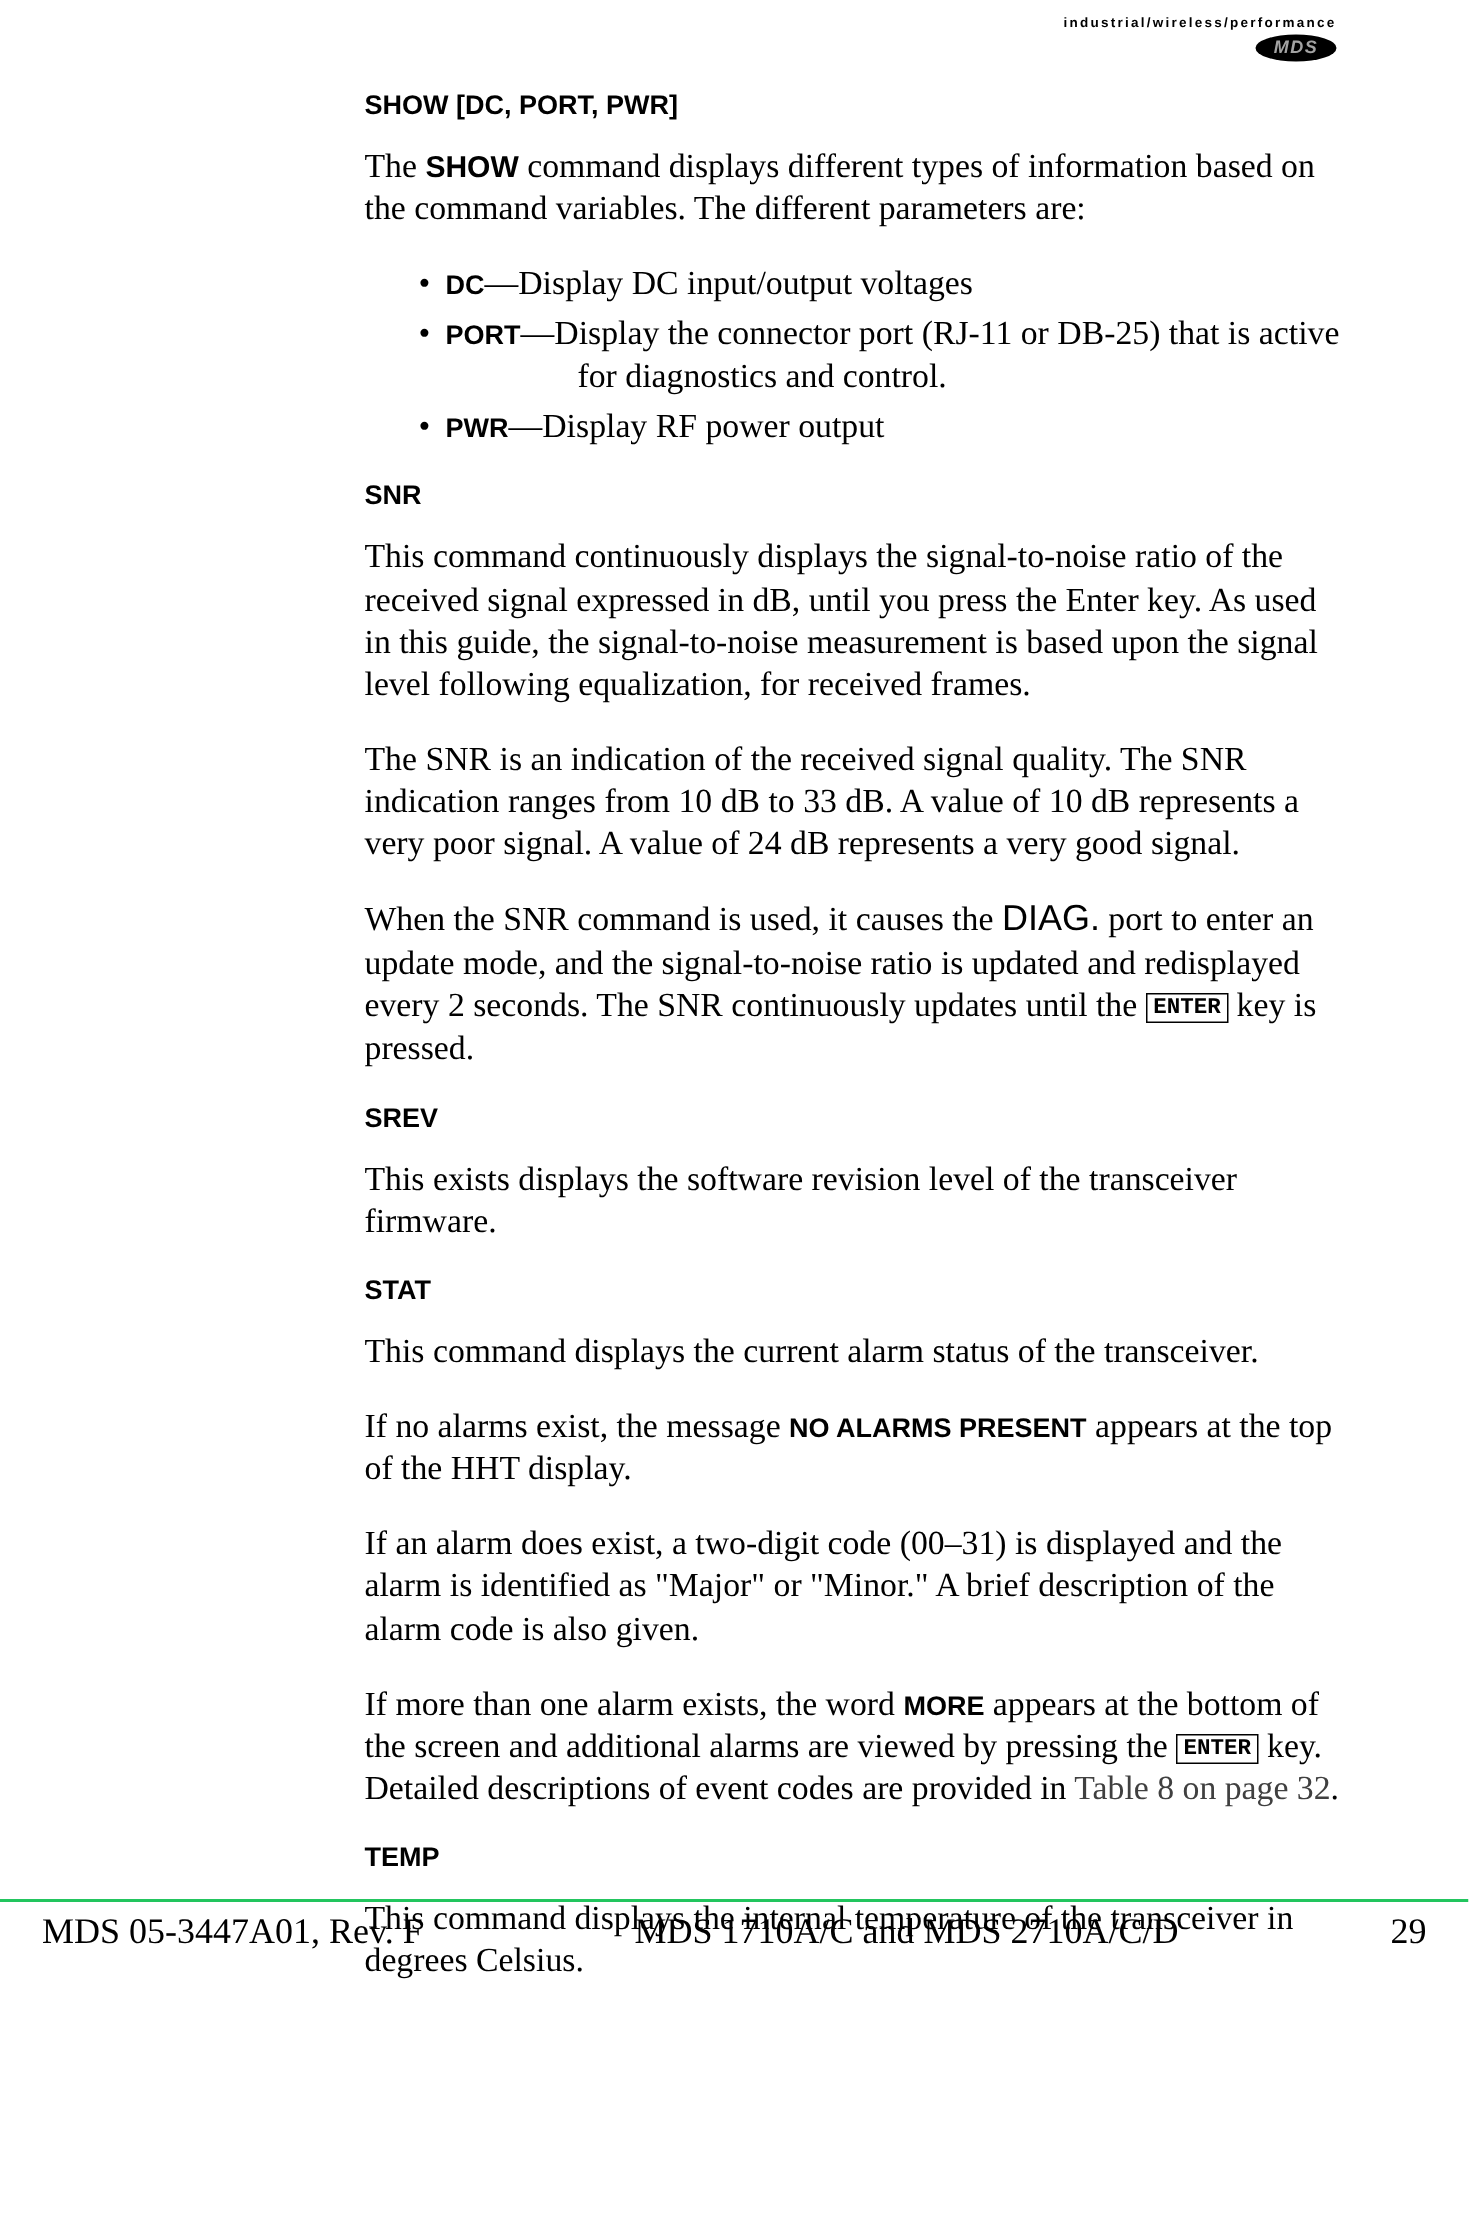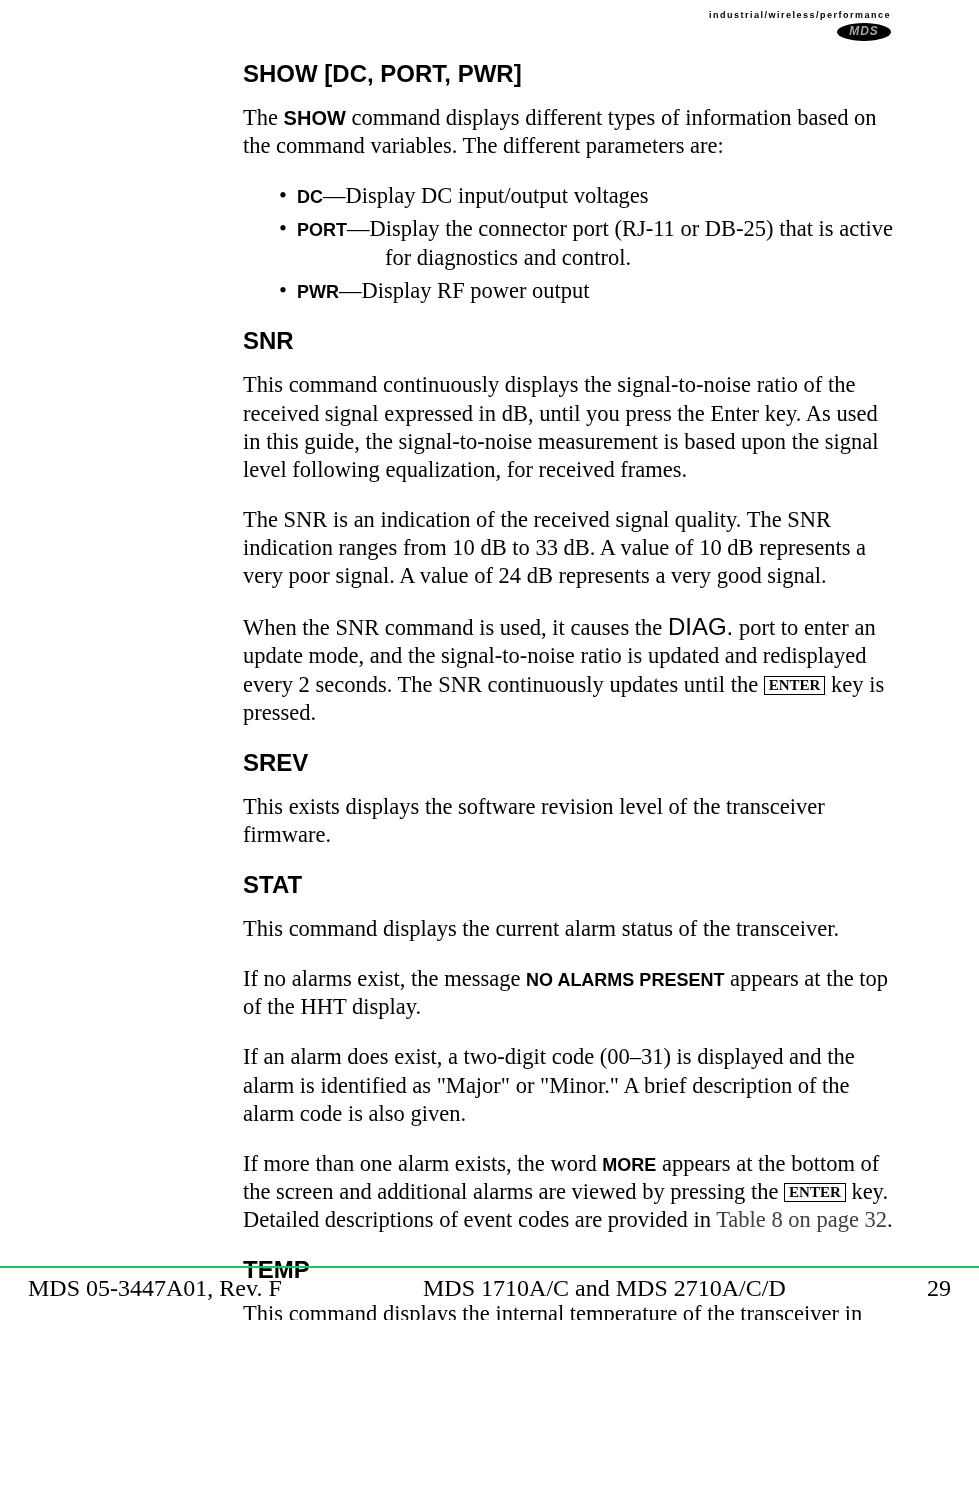--- a/index.html
+++ b/index.html
@@ -45,21 +45,21 @@
   }
   .content {
     position: absolute;
     top: 60px;
     left: 243px;
     width: 650px;
   }
   h3 {
     font-family: Arial, Helvetica, sans-serif;
     font-weight: bold;
-    font-size: 24px;
+    font-size: 18px;
     margin: 0 0 16px 0;
   }
   p {
     font-size: 22.5px;
     line-height: 1.25;
     margin: 0 0 22px 0;
     text-align: left;
   }
   .cmd {
     font-family: Arial, Helvetica, sans-serif;
@@ -86,21 +86,21 @@
   ul.params li .bullet {
     position: absolute;
     left: -4px;
     top: 0;
   }
   .indent-cont {
     display: block;
     padding-left: 88px;
   }
   .keycap {
-    font-family: Liberation Serif, serif;
+    font-family: Liberation Mono, monospace;
     font-weight: bold;
     font-size: 15px;
     border: 1px solid #000;
     padding: 0 4px 1px 4px;
     position: relative;
     top: -2px;
     margin-top: 44px;
   }
   .link {
     color: #404040;

